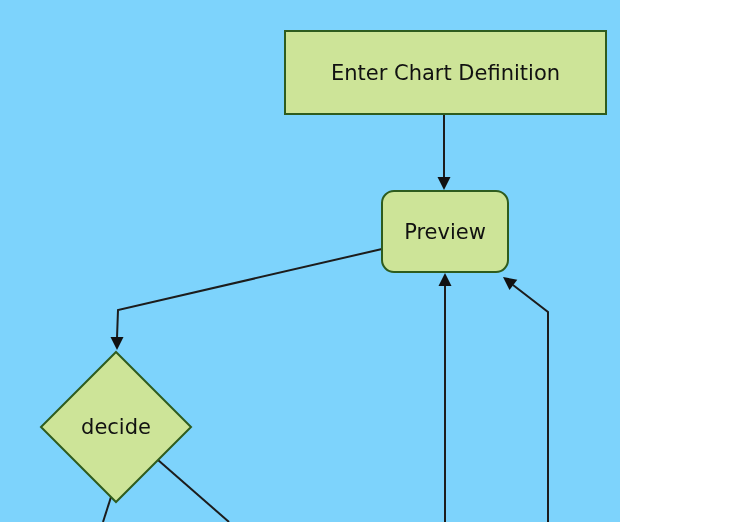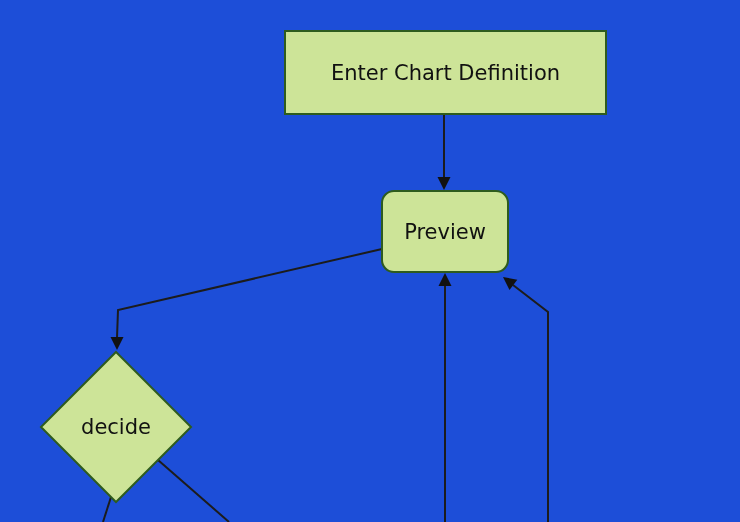--- a/index.html
+++ b/index.html
@@ -2,23 +2,23 @@
 <html><head>
 <meta charset="utf-8">
 <style>
   html, body {
     margin: 0;
     padding: 0;
     background: #ffffff;
   }
   #stage {
     position: relative;
-    width: 740px;
+    width: 620px;
     height: 522px;
-    background: #1d4ed8;
+    background: #7dd3fc;
     overflow: hidden;
   }
   svg text {
     font-family: "DejaVu Sans", "Liberation Sans", sans-serif;
   }
 </style>
 </head>
 <body>
 
 <div id="stage">

